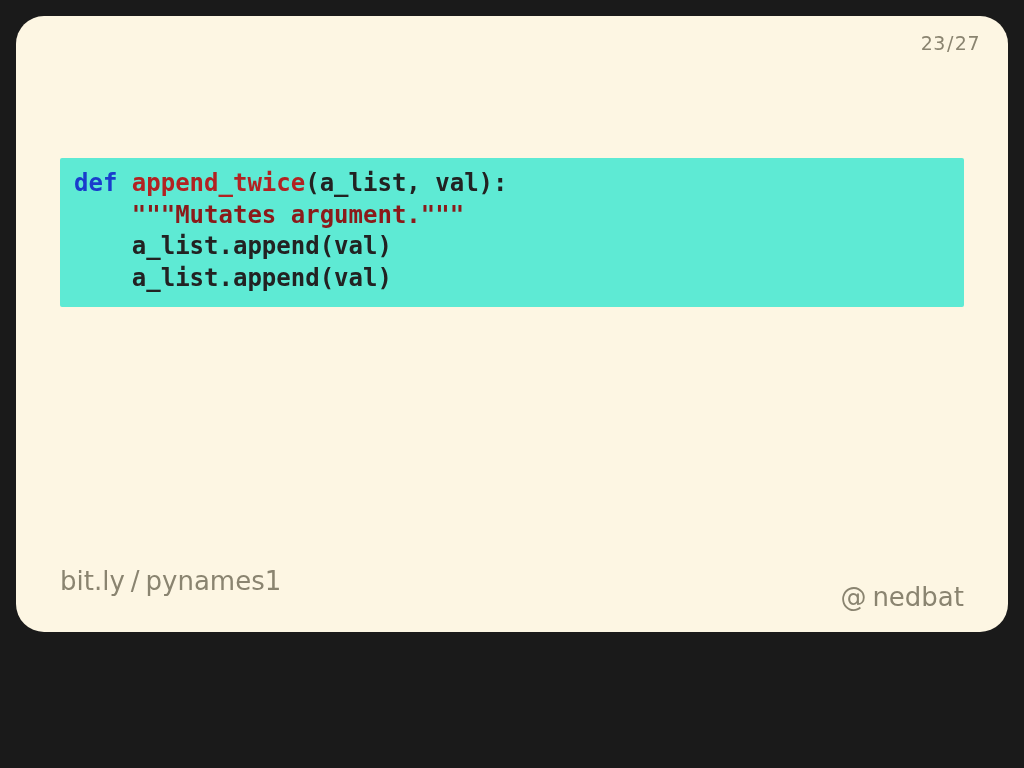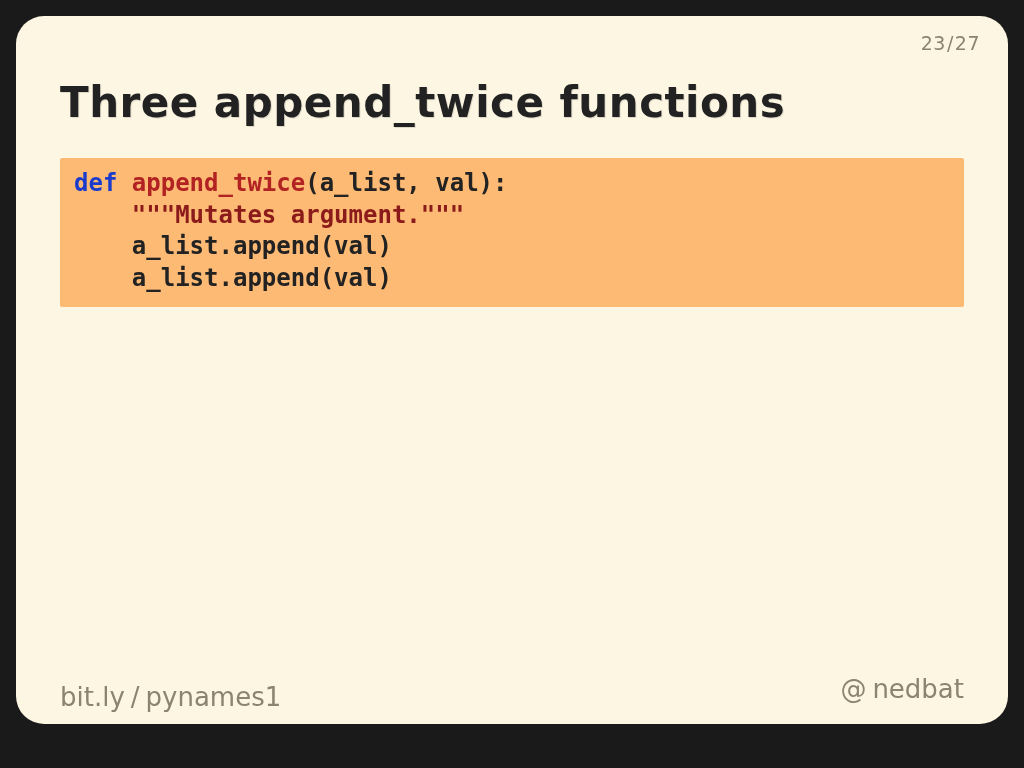--- a/index.html
+++ b/index.html
@@ -9,21 +9,21 @@
     height: 768px;
     background: #1a1a1a;
     font-family: "DejaVu Sans", "Verdana", sans-serif;
     overflow: hidden;
   }
   .slide {
     position: absolute;
     left: 16px;
     top: 16px;
     width: 992px;
-    height: 708px;
+    height: 616px;
     background: #fdf6e3;
     border-radius: 28px;
     box-sizing: border-box;
   }
   .pagecount {
     position: absolute;
     top: 16px;
     right: 28px;
     font-size: 19px;
     color: #8a8470;
@@ -40,38 +40,38 @@
     text-shadow: 1px 1px 0 rgba(0,0,0,0.12);
     letter-spacing: 0.5px;
   }
   .codeblocks {
     position: absolute;
     left: 44px;
     top: 142px;
     right: 44px;
   }
   pre.code {
-    background: #fdba74;
+    background: #5eead4;
     margin: 0 0 32px 0;
     padding: 10px 14px 12px 14px;
     font-family: "DejaVu Sans Mono", "Menlo", "Consolas", monospace;
     font-size: 24px;
     line-height: 1.32;
     font-weight: 700;
     color: #222;
     white-space: pre;
     border-radius: 2px;
   }
   .kw   { color: #1a3ccc; }   
   .fn   { color: #b22222; font-weight: 700; } 
   .doc  { color: #8b1a1a; }   
   .foot-left {
     position: absolute;
     left: 44px;
-    bottom: 12px;
+    bottom: 36px;
     font-size: 26px;
     color: #8a8470;
   }
   .foot-left .sep { margin: 0 6px; }
   .foot-right {
     position: absolute;
     right: 44px;
     bottom: 20px;
     font-size: 26px;
     color: #8a8470;
@@ -80,21 +80,20 @@
 </style>
 </head>
 <body>
 
 <div class="slide">
 
   <div class="pagecount">
     <span>23</span><span class="sep">/</span><span>27</span>
   </div>
 
-  <div class="title">Three append_twice functions</div>
 
   <div class="codeblocks">
 
     <pre class="code"><span class="kw">def</span> <span class="fn">append_twice</span><span>(a_list, val):</span>
     <span class="doc">"""Mutates argument."""</span>
     <span>a_list.append(val)</span>
     <span>a_list.append(val)</span></pre>
 
 
 

